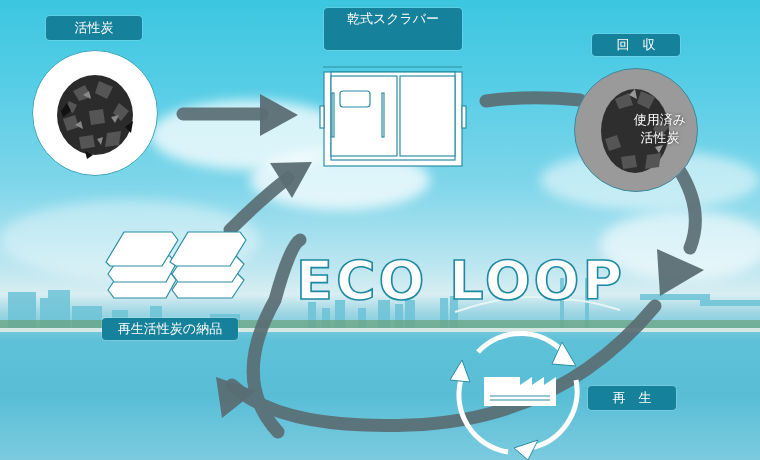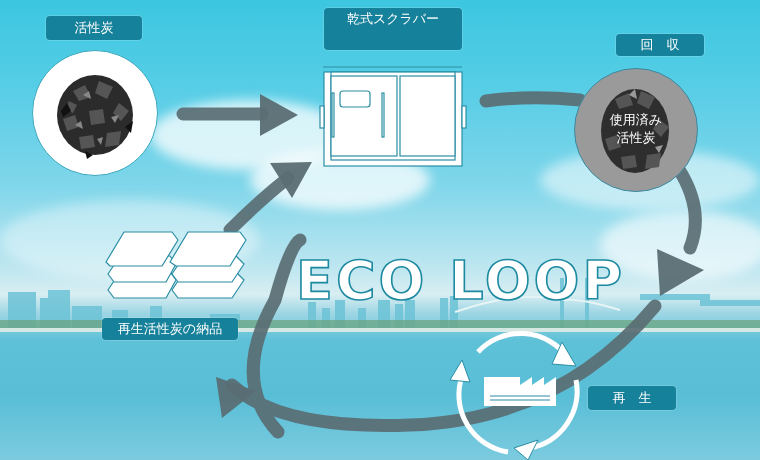--- a/index.html
+++ b/index.html
@@ -120,40 +120,40 @@
       <rect x="331" y="76" width="66" height="80"></rect>
       <rect x="400" y="76" width="55" height="80"></rect>
       <rect x="340" y="91" width="30" height="16" rx="3"></rect>
       <rect x="320" y="106" width="4" height="22"></rect>
       <rect x="462" y="106" width="4" height="22"></rect>
       <rect x="332" y="93" width="2" height="44"></rect>
       <rect x="382" y="93" width="2" height="44"></rect>
     </g>
   </svg>
 
-  <div class="label" style="left:592px;top:34px;width:88px;height:22px;line-height:22px;margin-left:24px;">
+  <div class="label" style="left:592px;top:34px;width:88px;height:22px;line-height:22px;">
     <span>回　収</span>
   </div>
   <div class="circle" style="left:574px;top:68px;width:122px;height:122px;background:#9a9a9a;border:1px solid #3a8aa0;">
     <svg width="122" height="122" viewBox="0 0 122 122">
       <ellipse cx="60" cy="62" rx="34" ry="42" fill="#2e2e2e"></ellipse>
       <g fill="#555">
         <polygon points="40,30 54,24 58,36 44,40"></polygon>
           <polygon points="66,22 80,28 74,40 62,34"></polygon>
         <polygon points="84,50 94,58 86,68 78,60"></polygon>
           <polygon points="30,70 42,66 46,78 34,82"></polygon>
         <polygon points="46,88 60,86 62,98 48,100"></polygon>
           <polygon points="72,86 86,84 84,98 70,100"></polygon>
       </g>
       <g fill="#999">
           <polygon points="54,26 60,20 62,30"></polygon>
           <polygon points="80,78 88,76 84,84"></polygon>
         </g>
     </svg>
-    <div class="inner-text" style="top:42px;">
+    <div class="inner-text" style="top:42px;margin-left:24px;">
       <div>使用済み</div>
       <div>活性炭</div>
     </div>
   </div>
 
   <div class="eco">ECO LOOP</div>
 
   <svg width="760" height="460" viewBox="0 0 760 460">
     <g fill="#fff" stroke="#2a8ea4" stroke-width="1.2" stroke-linejoin="round">
 

